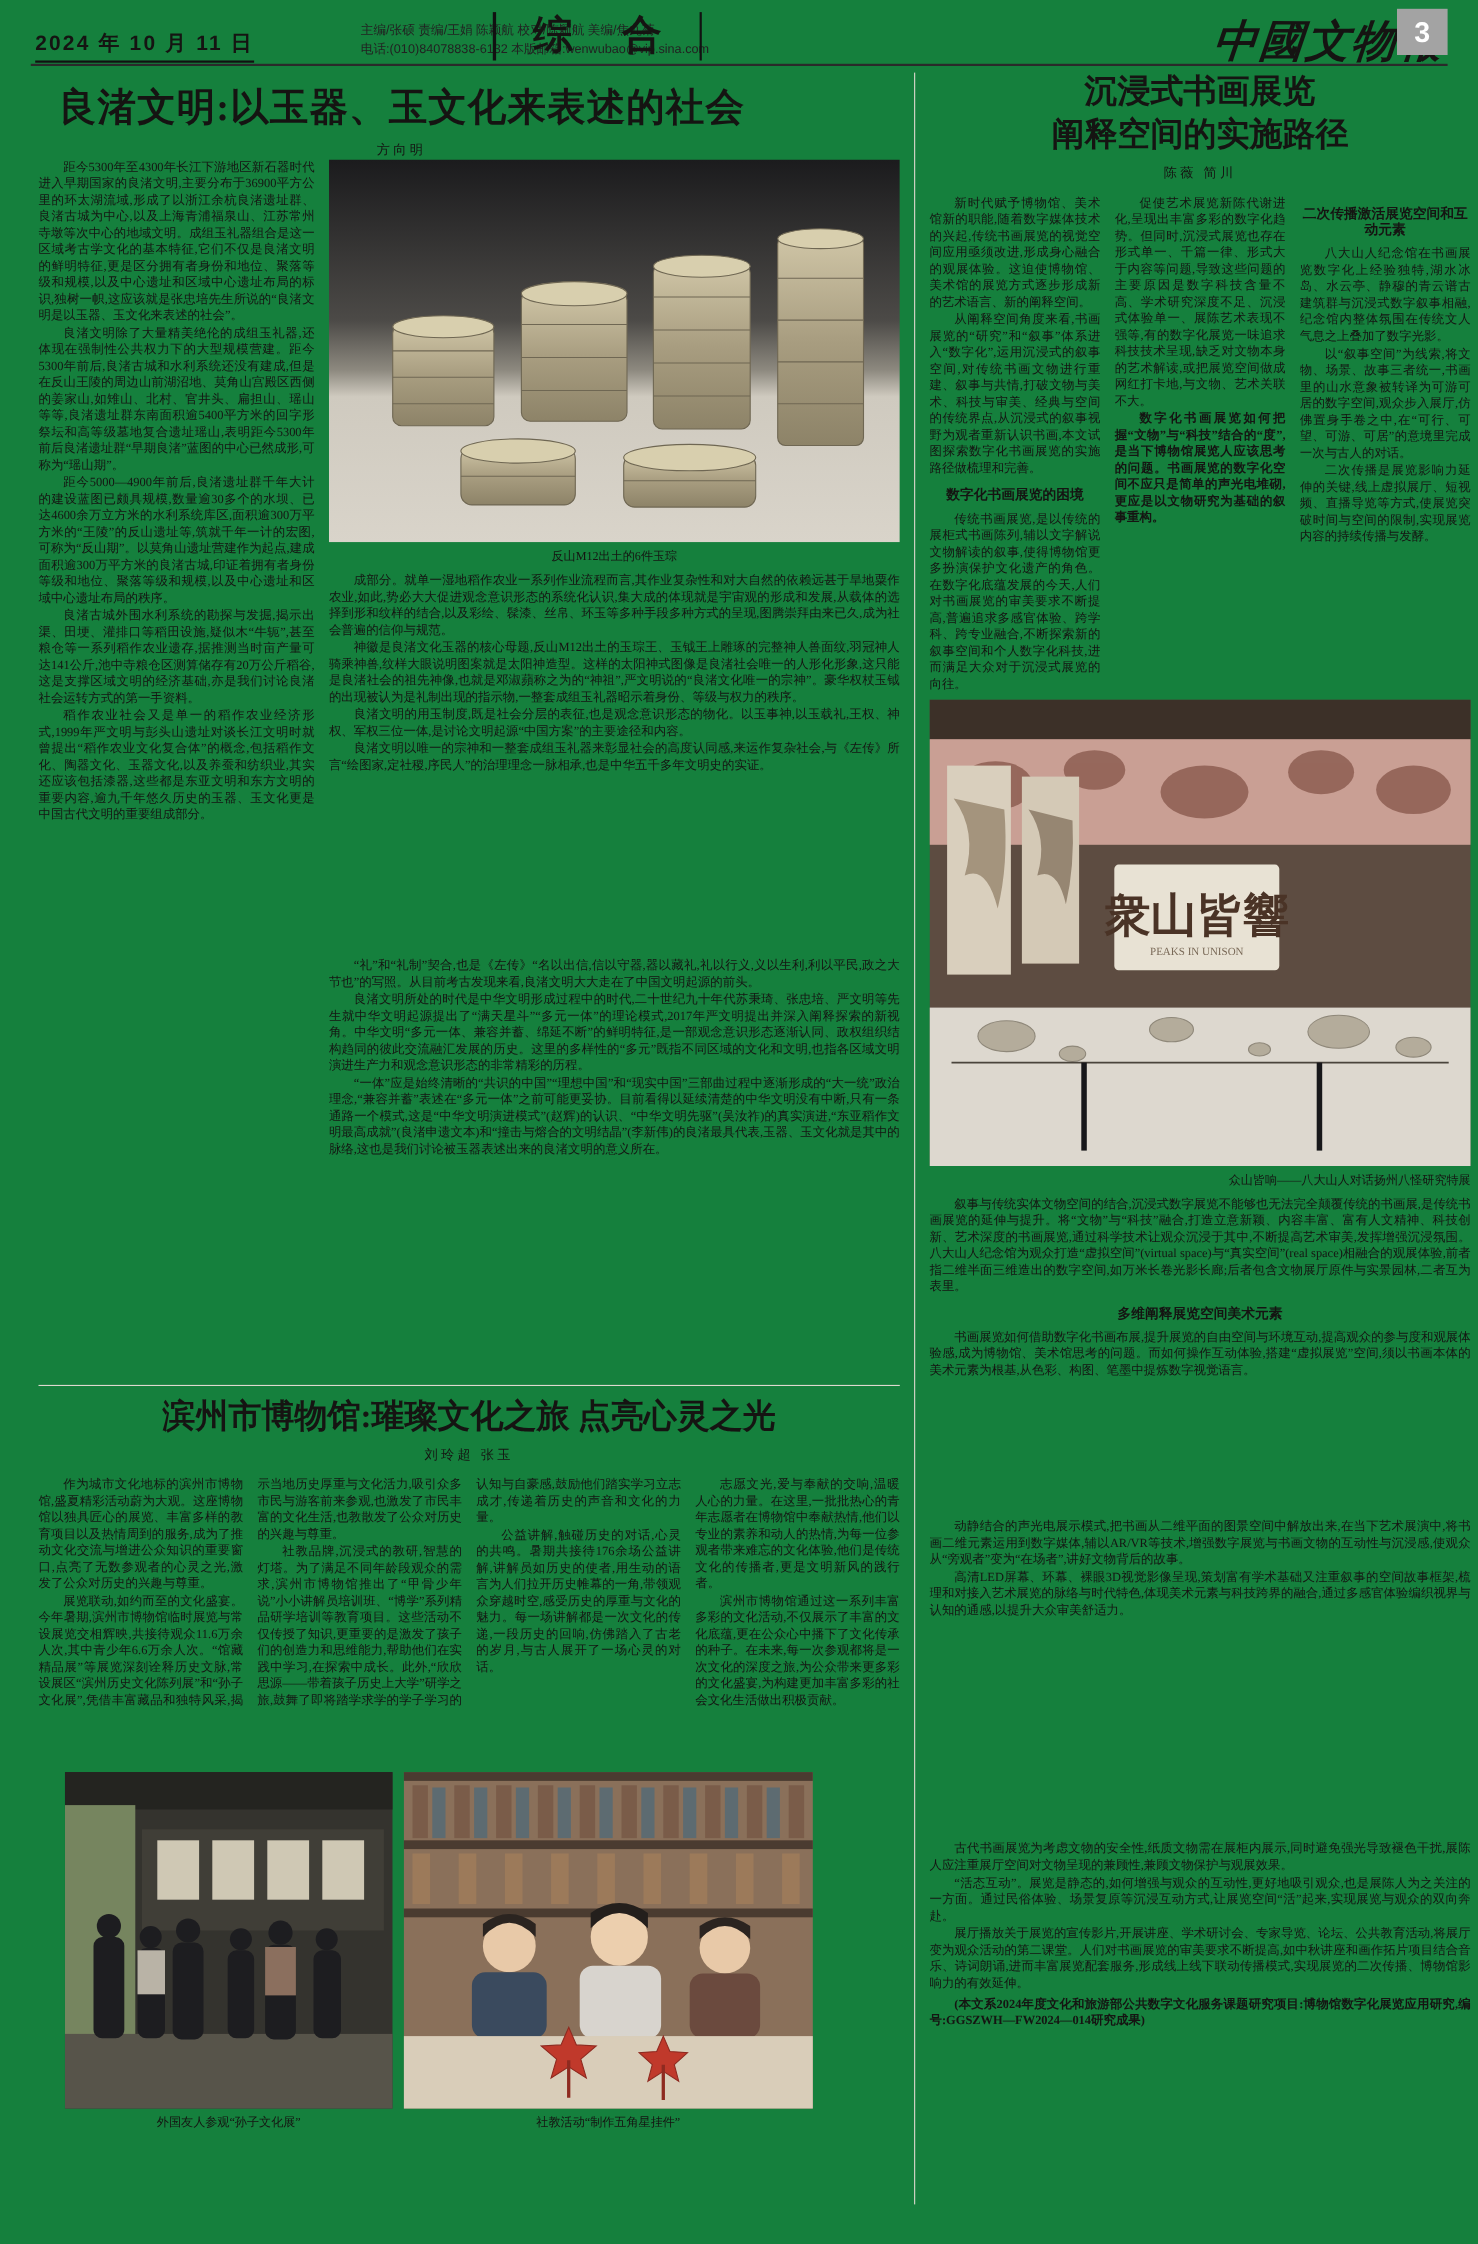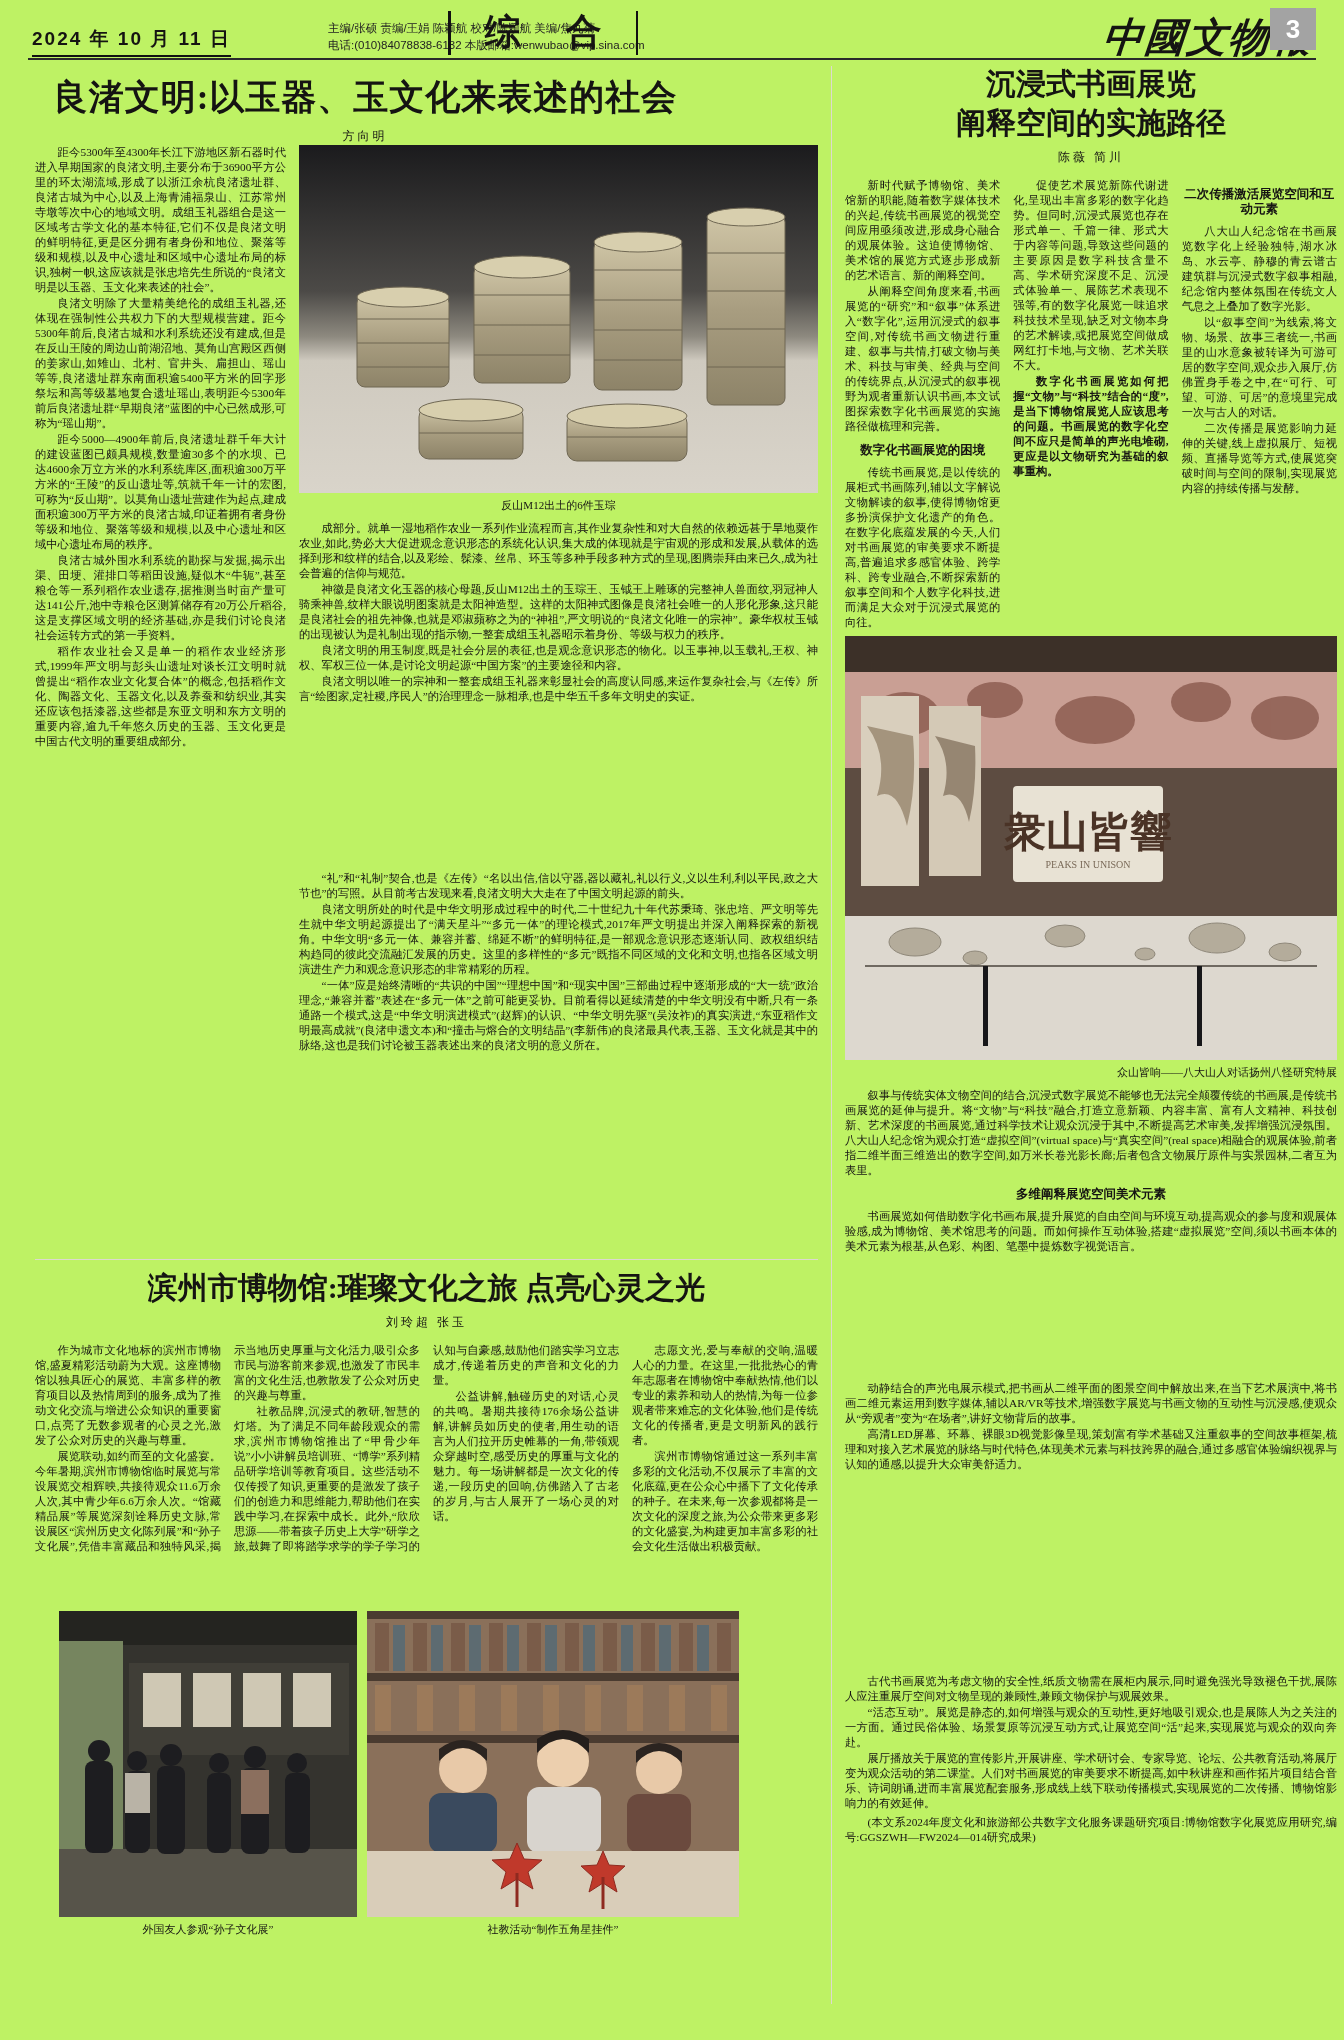--- a/index.html
+++ b/index.html
@@ -1,16 +1,16 @@
 <!DOCTYPE html>
 <html><head>
 <meta charset="utf-8">
 <style>
   html,body{margin:0;padding:0;background:#e8e6e0;}
-  .page{position:relative;width:1344px;height:2040px;background:#bef264;color:#151412;
+  .page{position:relative;width:1344px;height:2040px;background:#15803d;color:#151412;
         font-family:"Liberation Serif","DejaVu Serif",serif;overflow:hidden;margin:0 auto;}
   
   .hdr{position:absolute;left:28px;right:28px;top:6px;height:52px;border-bottom:2px solid #2a2a2a;}
   .hdr-date{position:absolute;left:4px;top:20px;font-size:19px;font-weight:bold;letter-spacing:2px;
             border-bottom:2px solid #111;padding-bottom:3px;font-family:"Liberation Sans",sans-serif;}
   .hdr-staff{position:absolute;left:300px;top:14px;font-size:11.5px;line-height:17px;
              font-family:"Liberation Sans",sans-serif;color:#222;}
   .hdr-sec{position:absolute;left:420px;top:2px;width:190px;display:flex;align-items:center;justify-content:center;gap:16px;}
   .hdr-sec .bar{width:5px;height:44px;background:#111;}
   .hdr-sec .sec-t{font-size:36px;font-weight:900;letter-spacing:18px;padding-left:18px;white-space:nowrap;}
@@ -21,21 +21,21 @@
               font-family:"Liberation Sans",sans-serif;}
   
   .h-main{font-size:35px;font-weight:900;text-align:center;letter-spacing:1px;white-space:nowrap;}
   .h-sub{font-size:30px;font-weight:900;text-align:center;line-height:1.3;}
   .byline{font-size:12px;text-align:center;margin-top:7px;letter-spacing:3px;}
   .cols{display:flex;gap:13px;}
   .colbox{flex:1 1 0;overflow:hidden;font-size:11.3px;line-height:15px;text-align:justify;}
   .tx-p{text-indent:2em;margin:0 0 1px 0;}
   .tx-b{text-indent:2em;margin:0 0 1px 0;font-weight:bold;}
   .tx-h{font-weight:bold;text-align:center;font-size:12.5px;margin:9px 0 7px;text-indent:0;}
-  .tx-note{text-indent:2em;margin-top:4px;}
+  .tx-note{text-indent:2em;margin-top:4px;font-weight:bold;}
   .caption{font-size:11px;margin:5px 0 8px;}
   .v-rule{position:absolute;left:831px;top:66px;bottom:36px;border-left:1px solid #ddd9cf;}
   .h-rule{position:absolute;left:35px;width:783px;top:1259px;border-top:1px solid #ddd9cf;}
   
   .sec-lz{position:absolute;left:35px;top:64px;width:783px;height:1192px;}
   .lz-head{width:660px;margin:10px 0 0 0;}
   .lz-body{display:flex;gap:13px;}
   .lz-c1{width:251px;flex:none;height:1094px;}
   .lz-right{width:519px;flex:none;}
   .lz-photo{width:519px;height:348px;display:block;}

